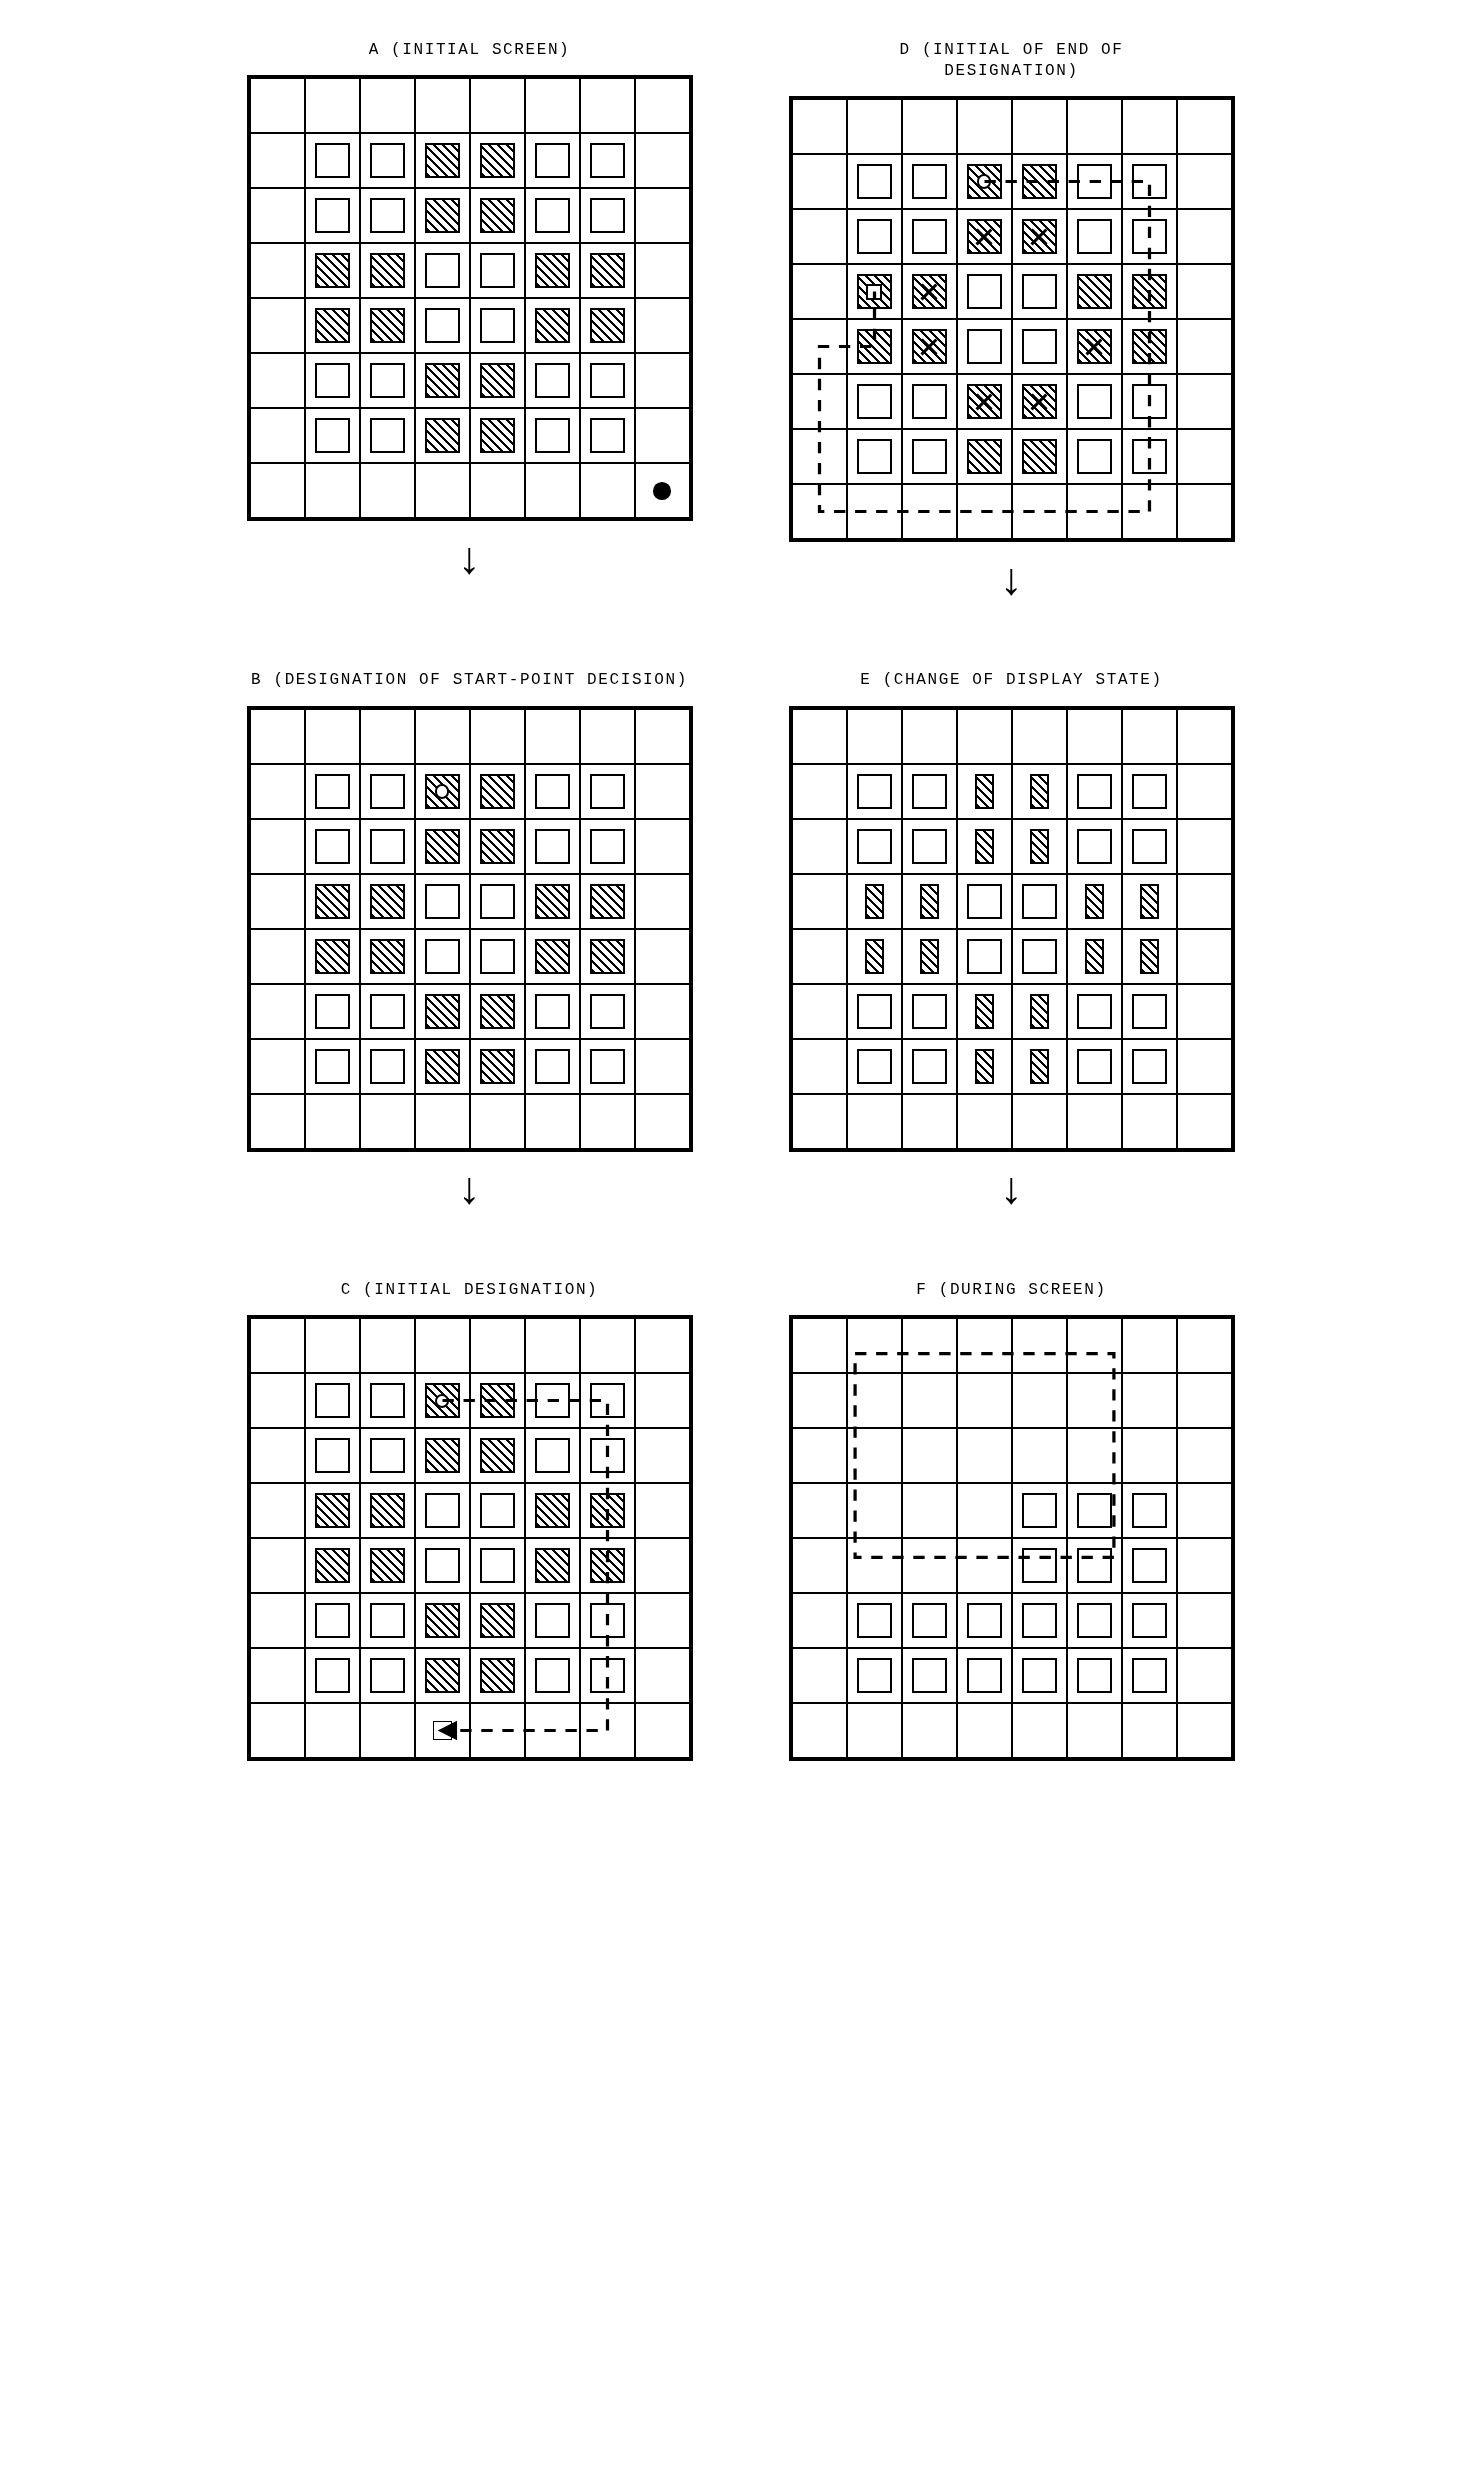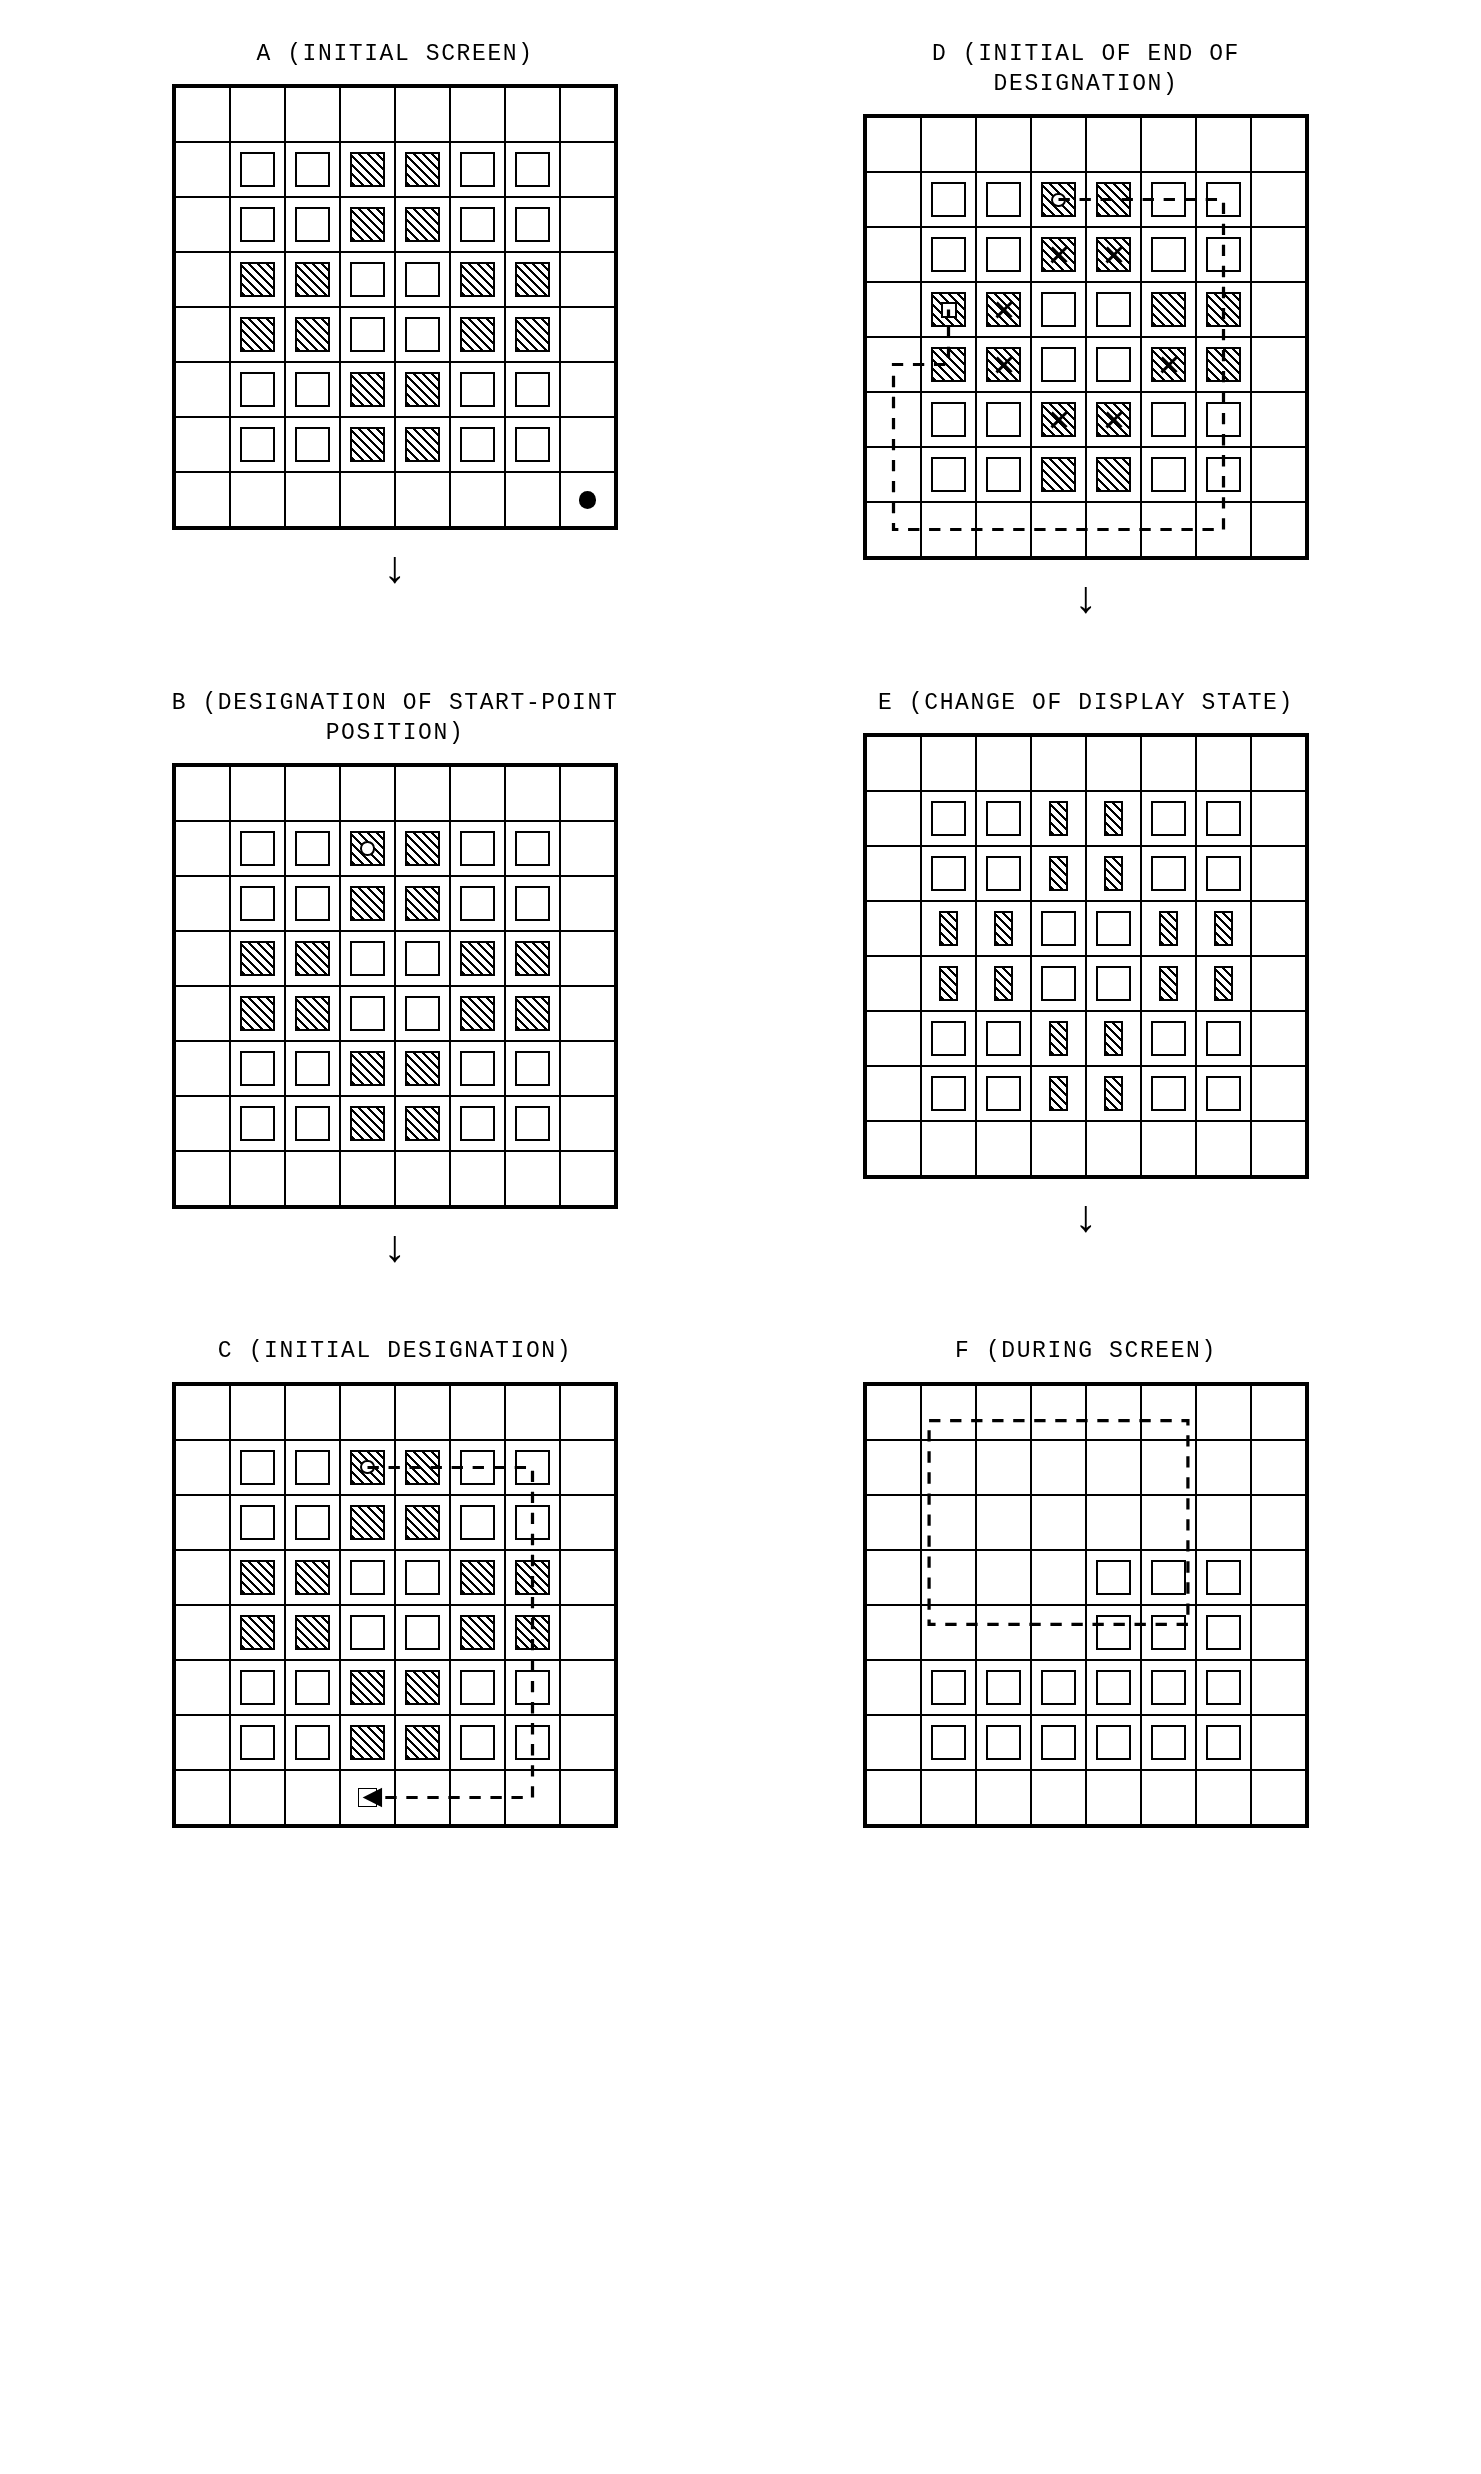--- a/index.html
+++ b/index.html
@@ -15,21 +15,21 @@
     grid-template-columns: 1fr 1fr;
     gap: 48px 96px;
     max-width: 1286px;
   }
   .step {
     display: flex;
     flex-direction: column;
     align-items: center;
   }
   .label {
-    font-size: 23px;
+    font-size: 16px;
     letter-spacing: 1.6px;
     text-align: center;
     margin-bottom: 14.5px;
     white-space: pre-line;
     line-height: 1.3;
   }
   .grid-frame {
     border: 3.2px solid #000;
     display: grid;
     grid-template-columns: repeat(8, 55px);
@@ -417,21 +417,21 @@
         <div class="gcell"></div>
         <div class="gcell"></div>
         <svg class="overlay" viewBox="0 0 544 544">
           <path d="M 238 102 L 306 102 L 374 102 L 442 102 L 442 170 L 442 238 L 442 306 L 442 374 L 442 442 L 442 510 L 374 510 L 306 510 L 238 510 L 170 510 L 102 510 L 34 510 L 34 442 L 34 374 L 34 306 L 102 306 L 102 238" fill="none" stroke="#000" stroke-width="4" stroke-dasharray="14 12"></path>
         </svg>
       </div>
     <div class="flow-arrow">↓</div>
   </div>
 
   <div class="step">
-    <div class="label">B (DESIGNATION OF START-POINT POSITION)</div>
+    <div class="label">B (DESIGNATION OF START-POINT DECISION)</div>
     <div class="grid-frame">
         <div class="gcell"></div>
         <div class="gcell"></div>
         <div class="gcell"></div>
         <div class="gcell"></div>
         <div class="gcell"></div>
         <div class="gcell"></div>
         <div class="gcell"></div>
         <div class="gcell"></div>
         <div class="gcell"></div>

